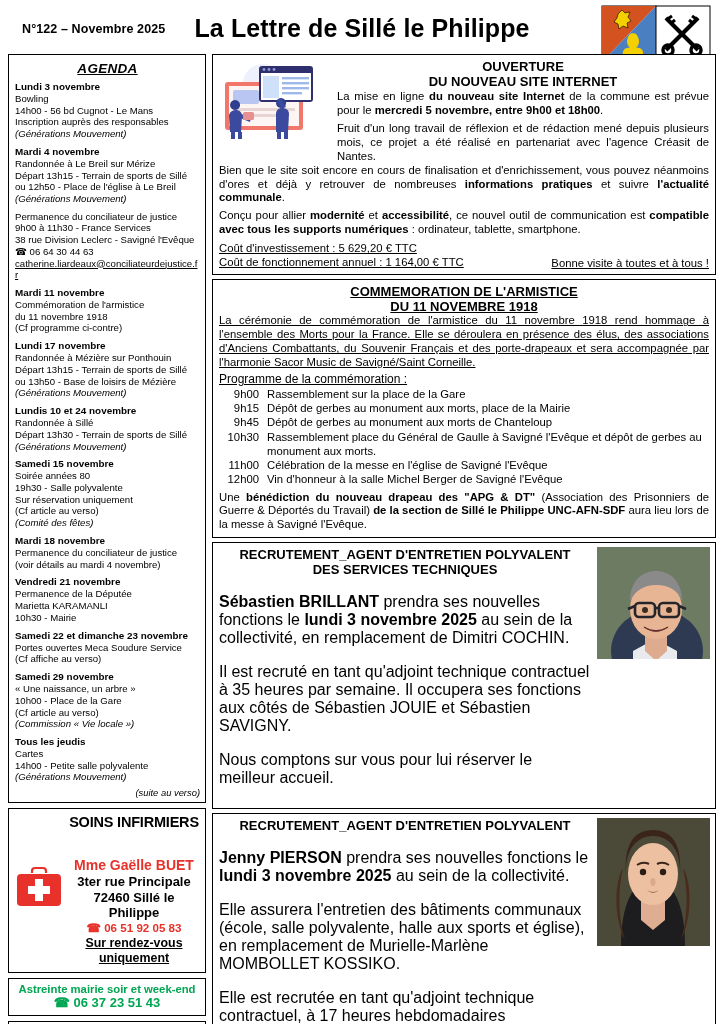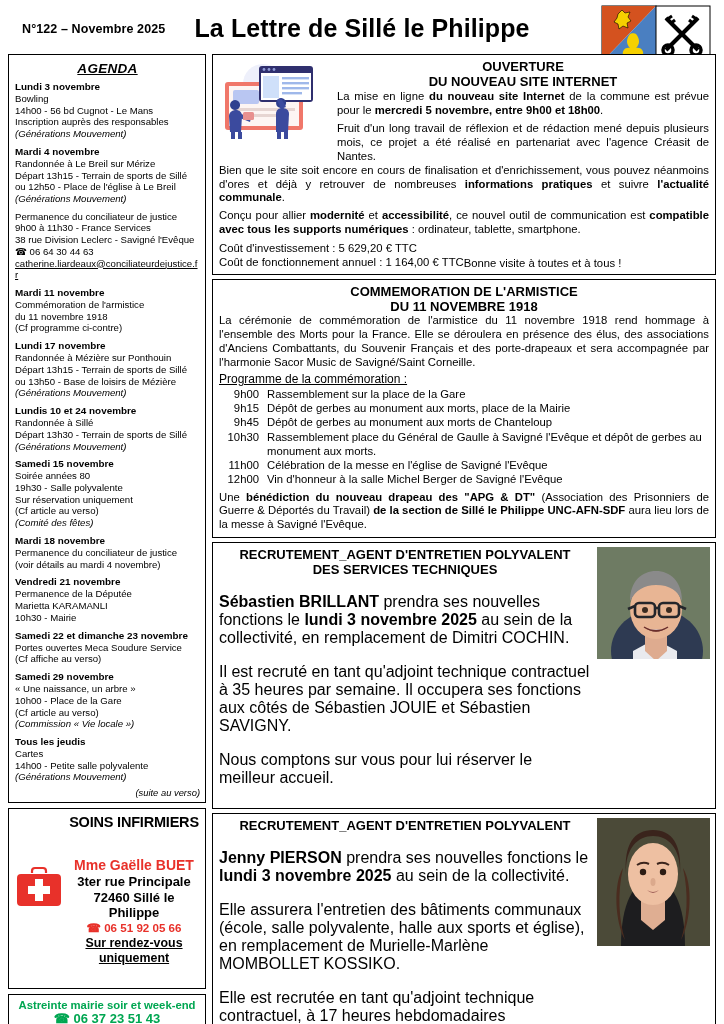--- a/index.html
+++ b/index.html
@@ -44,21 +44,21 @@
     letter-spacing:.3px;
   }
   .ag-item { margin-bottom:6px; font-size:9.6px; line-height:1.22; }
   .ag-item .d { font-weight:bold; font-size:9.9px; display:block; }
   .ag-item .l { display:block; }
   .ag-item .it { font-style:italic; display:block; }
   .ag-item .lnk { text-decoration:underline; word-break:break-all; display:block;}
   .suite { text-align:right; font-style:italic; font-size:9.4px; margin-top:-2px; }
 
   
-  .soins { margin-top:5px; padding:5px 6px 22px 6px; display:flex; align-items:center; gap:6px;}
+  .soins { margin-top:5px; padding:5px 6px 6px 6px; display:flex; align-items:center; gap:6px;}
   .kit { flex:0 0 48px; }
   .soins-txt { flex:1; text-align:center; line-height:1.2; }
   .soins-title { font-size:14.5px; font-weight:bold; letter-spacing:-.2px;}
   .soins-red { color:#e8312a; font-weight:bold; font-size:14px;margin-top:26px; }
   .soins-l { font-size:13px; font-weight:bold; }
   .soins-phone { font-size:11.6px; font-weight:bold; color:#e8312a; }
   .soins-rdv { font-size:12.4px; font-weight:bold; text-decoration:underline; display:block; margin-top:1px;}
 
   
   .astreinte { margin-top:5px; padding:4px 4px 5px 4px; text-align:center; color:#00a651; }
@@ -85,27 +85,27 @@
   .art-title { text-align:center; font-size:13px; font-weight:bold; line-height:1.16; }
   .art p { margin:0 0 4px 0; font-size:11.3px; line-height:1.23; text-align:justify; }
   .art p:last-child { margin-bottom:0; }
   b { font-weight:bold; }
 
   .site-box { display:flex; gap:14px; }
   .site-ill { flex:0 0 104px; padding-top:3px; }
   .site-head { flex:1 1 auto; }
   .site-head .art-title { margin-bottom:1px; }
   .clearp { margin:0 0 4px 0; font-size:11.3px; line-height:1.23; text-align:justify; }
-  .cost-row { display:flex; justify-content:flex-start; align-items:flex-end; }
+  .cost-row { display:flex; justify-content:space-between; align-items:flex-end;text-decoration:underline; }
   .cost-left { font-size:11.3px; line-height:1.25; }
   .cost-right { font-size:11.3px; }
 
   .arm-head { display:flex; gap:6px; }
   .arm-ill { flex:0 0 106px; padding-top:4px; }
-  .arm-txt { flex:1 1 auto; }
+  .arm-txt { flex:1 1 auto;text-decoration:underline; }
   .prog-label { font-size:12px; text-decoration:underline; margin:2px 0 1px 0; }
   table.prog { border-collapse:collapse; margin:0 0 4px 4px; }
   table.prog td { font-size:11.3px; line-height:1.26; padding:0 0 0 0; vertical-align:top;}
   table.prog td.t { width:44px; text-align:right; padding-right:8px; white-space:nowrap;}
 
   
   .recr { display:flex; gap:6px; padding:4px 5px 5px 6px; margin-bottom:4px; }
   .recr-main { flex:1 1 auto; }
   .recr-photo { flex:0 0 113px; }
   .photo { width:113px; border:0; display:block; }
@@ -270,21 +270,21 @@
             <rect x="2" y="8" width="44" height="32" rx="4" fill="#e8312a"></rect>
             <rect x="20" y="13" width="8" height="22" fill="#fff"></rect>
             <rect x="13" y="20" width="22" height="8" fill="#fff"></rect>
           </svg>
         </div>
         <div class="soins-txt">
           <div class="soins-title">SOINS INFIRMIERS</div>
           <div class="soins-red">Mme Gaëlle BUET</div>
           <div class="soins-l"><span>3ter rue Principale</span></div>
           <div class="soins-l">72460 Sillé le Philippe</div>
-          <div class="soins-phone">☎ 06 51 92 05 66</div>
+          <div class="soins-phone">☎ 06 51 92 05 83</div>
           <span class="soins-rdv">Sur rendez-vous uniquement</span>
         </div>
       </div>
 
       <div class="box astreinte">
         <div class="a1">Astreinte mairie soir et week-end</div>
         <div class="a2">☎   06 37 23 51 43</div>
       </div>
 
       <div class="box messe">

